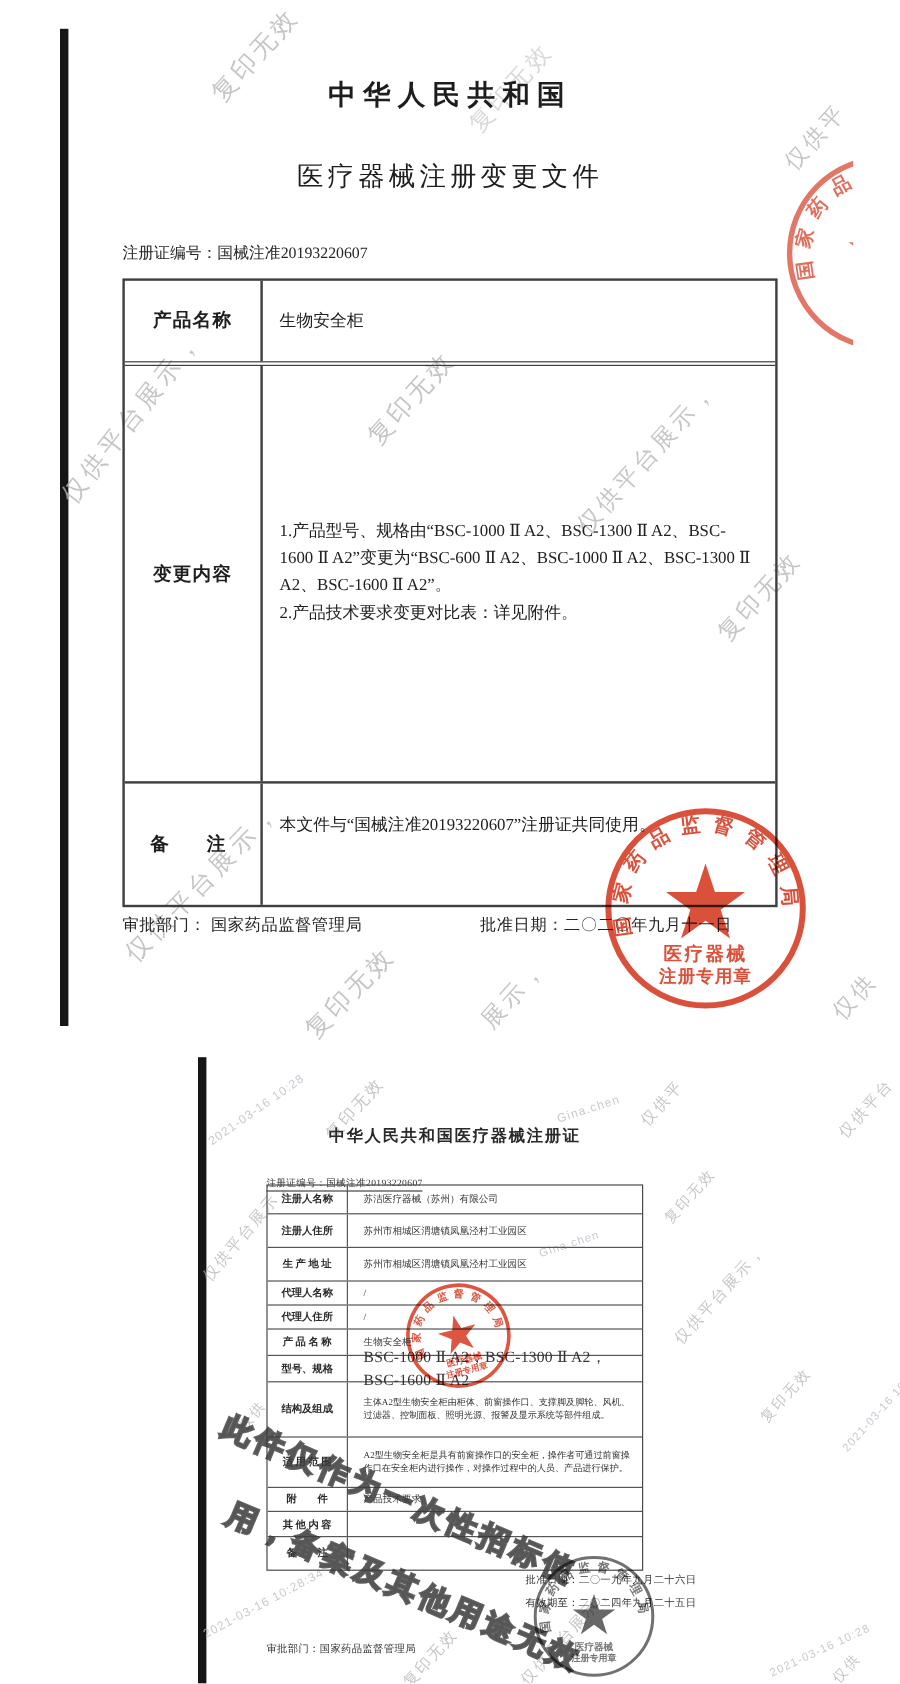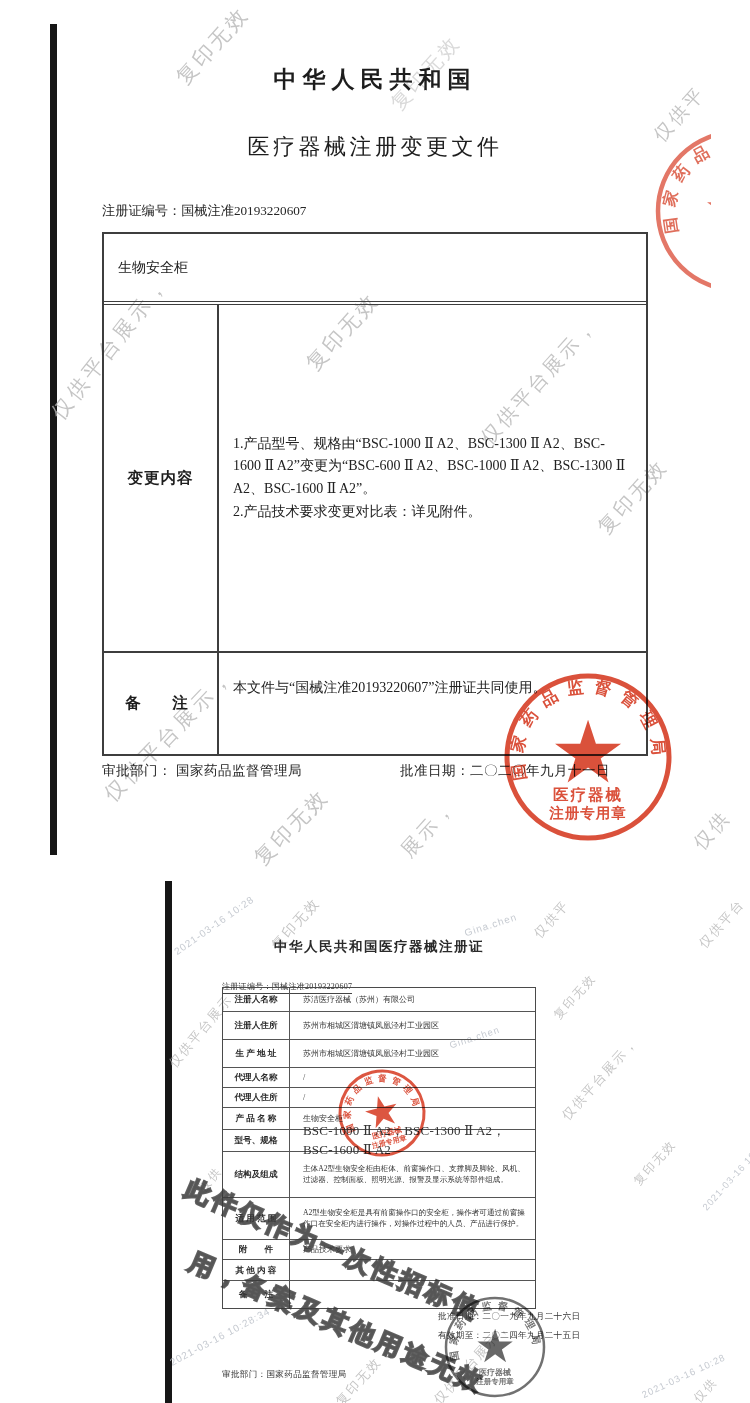--- a/index.html
+++ b/index.html
@@ -75,20 +75,21 @@
     <div class="wm" style="left:248px;top:852px;font-size:21px;transform:rotate(-46deg);">复印无效</div>
     <div class="wm" style="left:395px;top:845px;font-size:20px;transform:rotate(-48deg);">展示，</div>
     <div class="wm" style="left:688px;top:838px;font-size:19px;transform:rotate(-48deg);">仅供</div>
 
     <div class="abs t-center doc1-title1" style="left:102px;top:64px;width:546px;">中华人民共和国</div>
     <div class="abs t-center doc1-title2" style="left:102px;top:132px;width:546px;">医疗器械注册变更文件</div>
     <div class="abs doc1-regno" style="left:102px;top:202px;">注册证编号：国械注准20193220607</div>
 
     <div class="table1">
       <div class="t1row t1row-1">
+        <div class="t1label">产品名称</div>
         <div class="t1value">生物安全柜</div>
       </div>
       <div class="t1row t1row-2">
         <div class="t1label">变更内容</div>
         <div class="t1value">
           <div>1.产品型号、规格由“BSC-1000 Ⅱ A2、BSC-1300 Ⅱ A2、BSC-1600 Ⅱ A2”变更为“BSC-600 Ⅱ A2、BSC-1000 Ⅱ A2、BSC-1300 Ⅱ A2、BSC-1600 Ⅱ A2”。</div>
           <div>2.产品技术要求变更对比表：详见附件。</div>
         </div>
       </div>
       <div class="t1row t1row-3">

